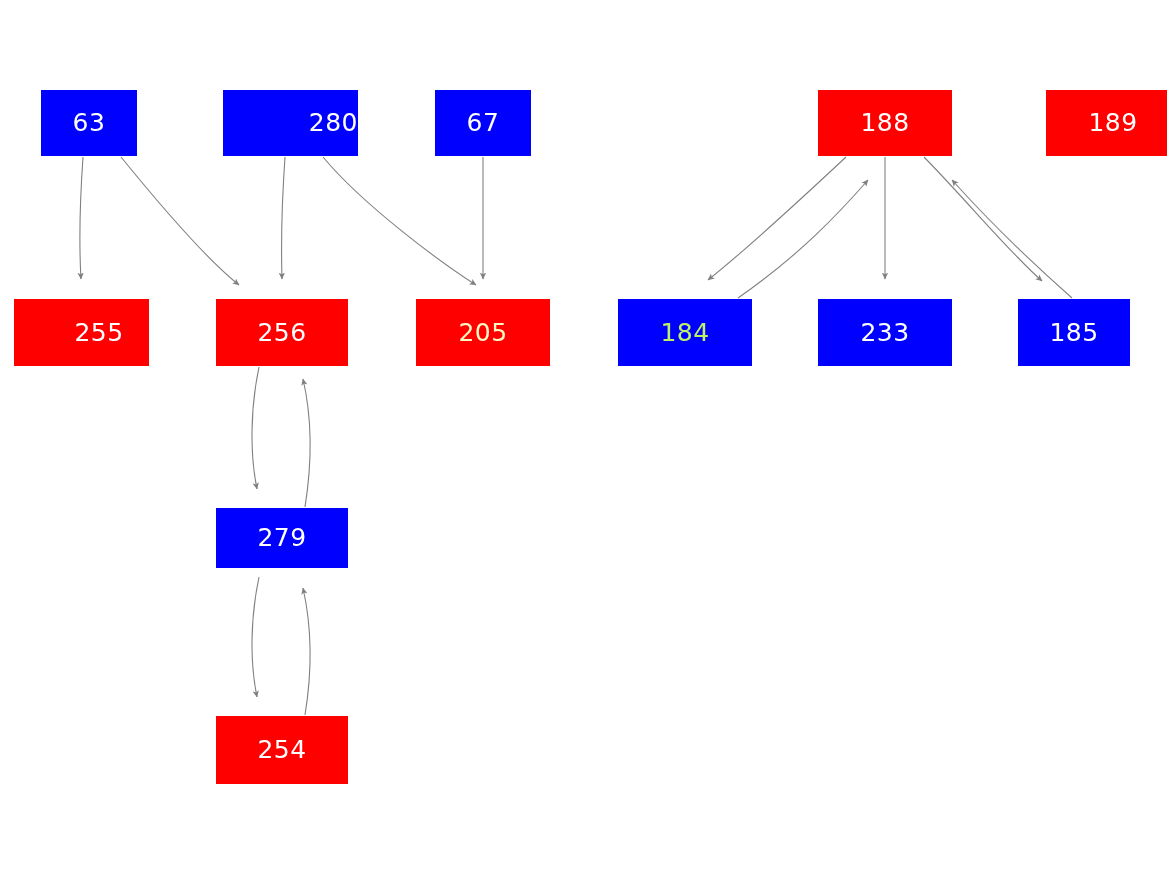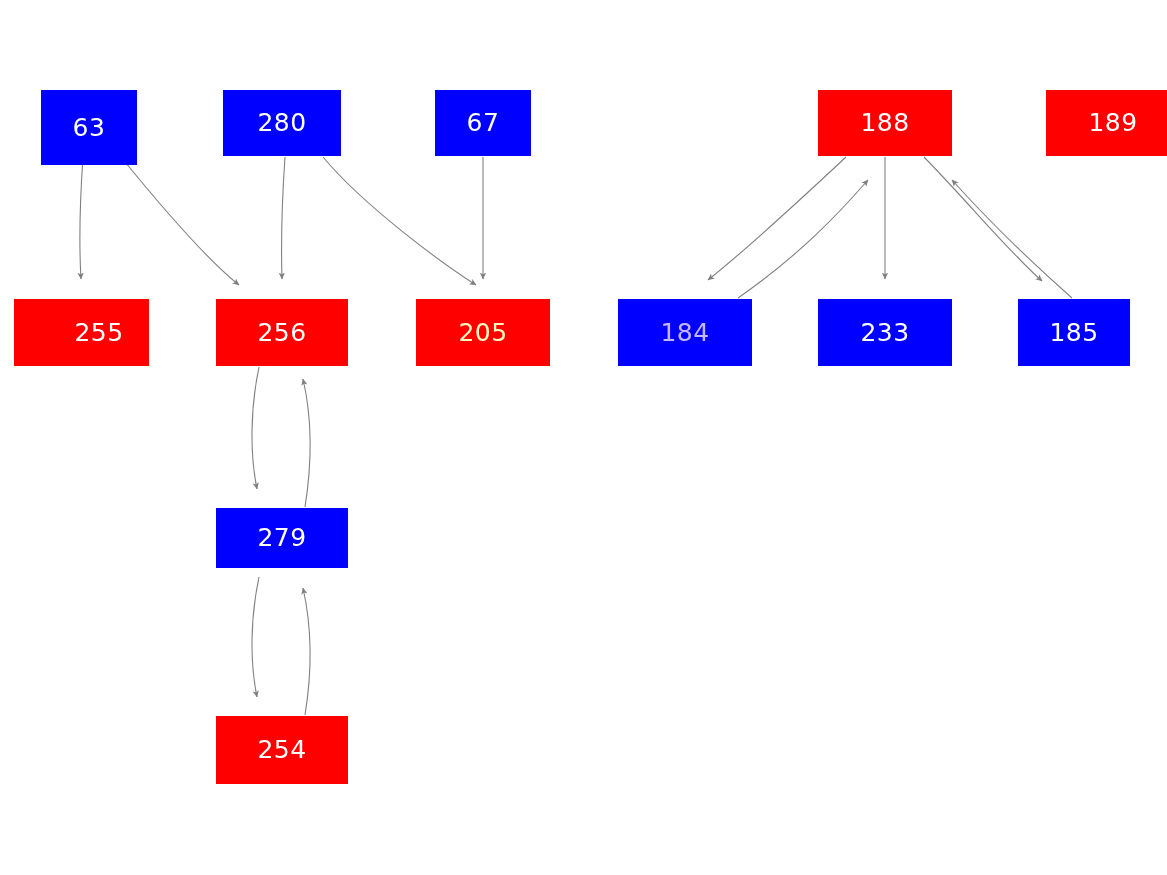--- a/index.html
+++ b/index.html
@@ -60,45 +60,45 @@
       <path d="M 259,367 C 250,410 250,455 257,489" fill="none" stroke="#808080" stroke-width="1.1" marker-end="url(#arrowhead)"></path>
       <path d="M 305,507 C 312,463 312,418 303,379" fill="none" stroke="#808080" stroke-width="1.1" marker-end="url(#arrowhead)"></path>
       <path d="M 259,577 C 250,620 250,663 257,697" fill="none" stroke="#808080" stroke-width="1.1" marker-end="url(#arrowhead)"></path>
       <path d="M 305,715 C 312,672 312,628 303,588" fill="none" stroke="#808080" stroke-width="1.1" marker-end="url(#arrowhead)"></path>
       <path d="M 846,157 C 800,200 742,253 708,280" fill="none" stroke="#808080" stroke-width="1.1" marker-end="url(#arrowhead)"></path>
       <path d="M 738,298 C 800,255 840,212 868,180" fill="none" stroke="#808080" stroke-width="1.1" marker-end="url(#arrowhead)"></path>
       <path d="M 885,157 C 885,200 885,248 885,279" fill="none" stroke="#808080" stroke-width="1.1" marker-end="url(#arrowhead)"></path>
       <path d="M 924,157 C 968,202 1010,253 1042,281" fill="none" stroke="#808080" stroke-width="1.1" marker-end="url(#arrowhead)"></path>
       <path d="M 1072,298 C 1020,252 978,209 952,180" fill="none" stroke="#808080" stroke-width="1.1" marker-end="url(#arrowhead)"></path>
     </svg>
-<div class="node" style="left: 41px; top: 90px; width: 96px; height: 75px; background: rgb(0, 0, 255); color: rgb(255, 255, 255);">
+<div class="node" style="left: 41px; top: 90px; width: 96px; height: 66px; background: rgb(0, 0, 255); color: rgb(255, 255, 255);">
       <span class="node-label">63</span>
     </div>
-    <div class="node" style="left: 223px; top: 90px; width: 118px; height: 66px; background: rgb(0, 0, 255); color: rgb(255, 255, 255);">
+    <div class="node" style="left: 223px; top: 90px; width: 135px; height: 66px; background: rgb(0, 0, 255); color: rgb(255, 255, 255); justify-content: flex-end;">
       <span class="node-label">280</span>
     </div>
     <div class="node" style="left: 435px; top: 90px; width: 96px; height: 66px; background: rgb(0, 0, 255); color: rgb(255, 255, 255);">
       <span class="node-label">67</span>
     </div>
     <div class="node" style="left: 818px; top: 90px; width: 134px; height: 66px; background: rgb(255, 0, 0); color: rgb(255, 255, 255);">
       <span class="node-label">188</span>
     </div>
     <div class="node" style="left: 1018px; top: 90px; width: 134px; height: 66px; background: rgb(255, 0, 0); color: rgb(255, 255, 255); margin-left: 28px;">
       <span class="node-label">189</span>
     </div>
     <div class="node" style="left: 14px; top: 299px; width: 135px; height: 67px; background: rgb(255, 0, 0); color: rgb(255, 255, 255); padding-left: 35px;">
       <span class="node-label">255</span>
     </div>
     <div class="node" style="left: 216px; top: 299px; width: 132px; height: 67px; background: rgb(255, 0, 0); color: rgb(255, 255, 255);">
       <span class="node-label">256</span>
     </div>
     <div class="node" style="left: 416px; top: 299px; width: 134px; height: 67px; background: rgb(255, 0, 0); color: #fef9c3;">
       <span class="node-label">205</span>
     </div>
-    <div class="node" style="left: 618px; top: 299px; width: 134px; height: 67px; background: rgb(0, 0, 255); color: #c4b5fd;">
+    <div class="node" style="left: 618px; top: 299px; width: 134px; height: 67px; background: rgb(0, 0, 255); color: #bef264;">
       <span class="node-label">184</span>
     </div>
     <div class="node" style="left: 818px; top: 299px; width: 134px; height: 67px; background: rgb(0, 0, 255); color: rgb(255, 255, 255);">
       <span class="node-label">233</span>
     </div>
     <div class="node" style="left: 1018px; top: 299px; width: 112px; height: 67px; background: rgb(0, 0, 255); color: rgb(255, 255, 255);">
       <span class="node-label">185</span>
     </div>
     <div class="node" style="left: 216px; top: 508px; width: 132px; height: 60px; background: rgb(0, 0, 255); color: rgb(255, 255, 255);">
       <span class="node-label">279</span>

